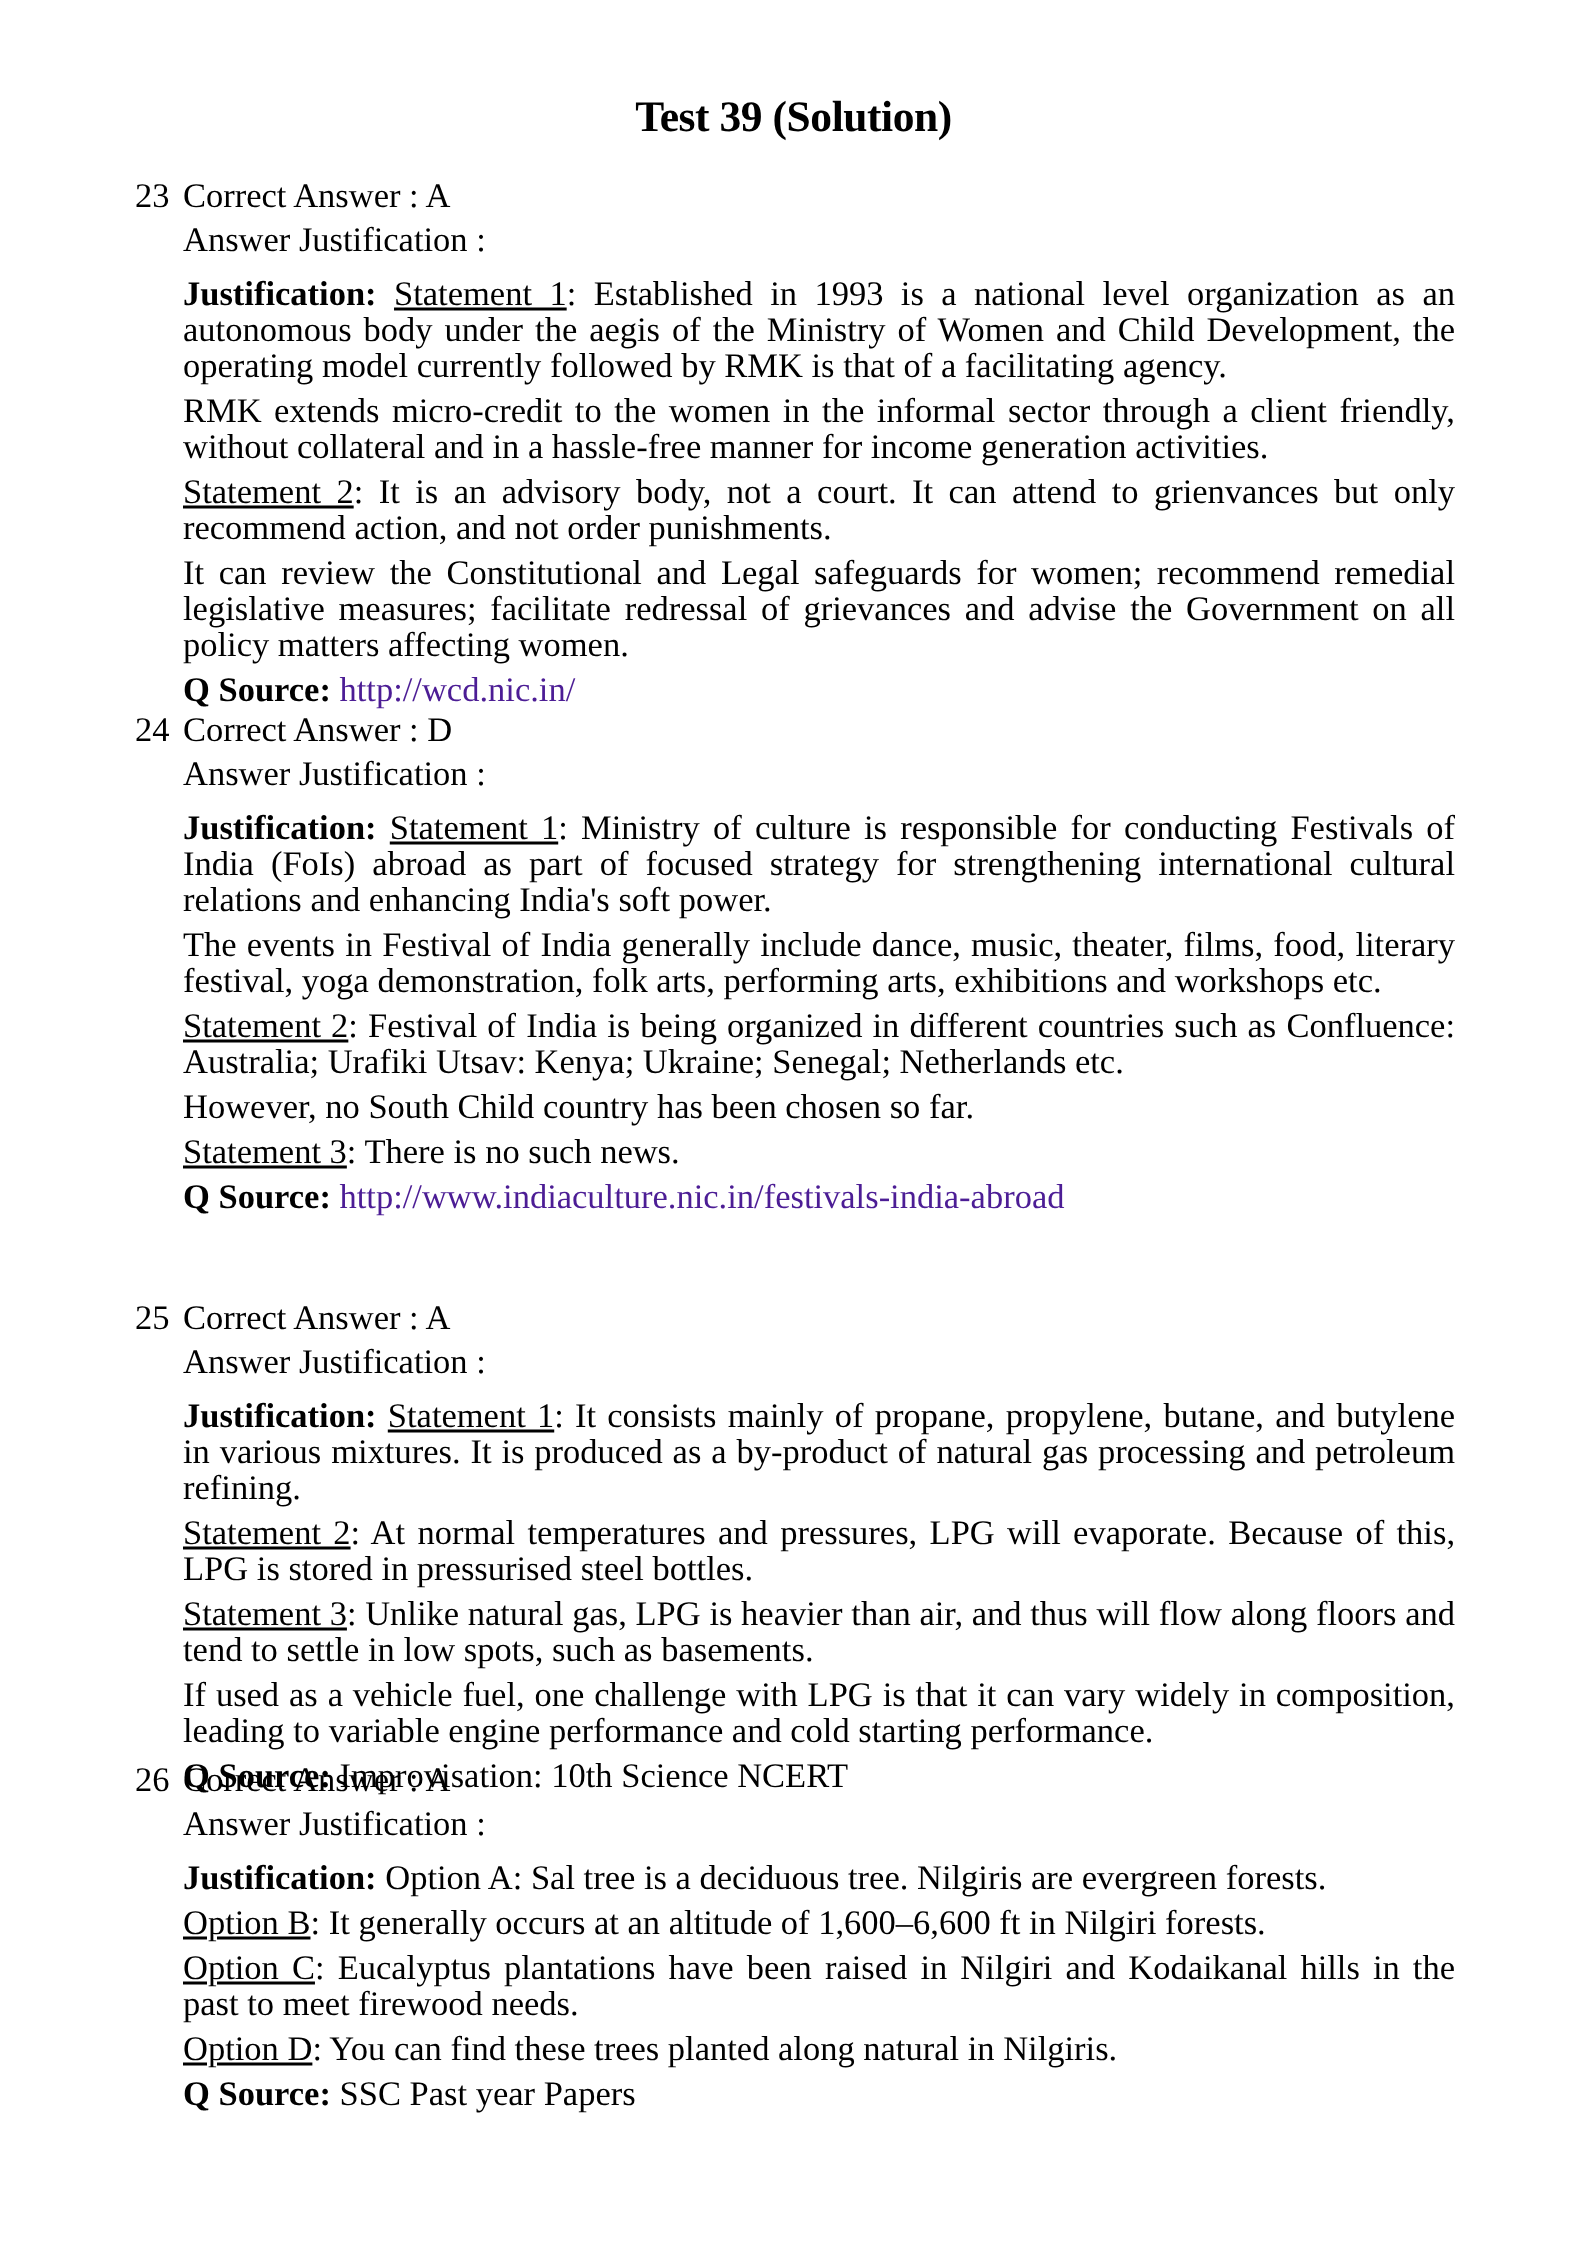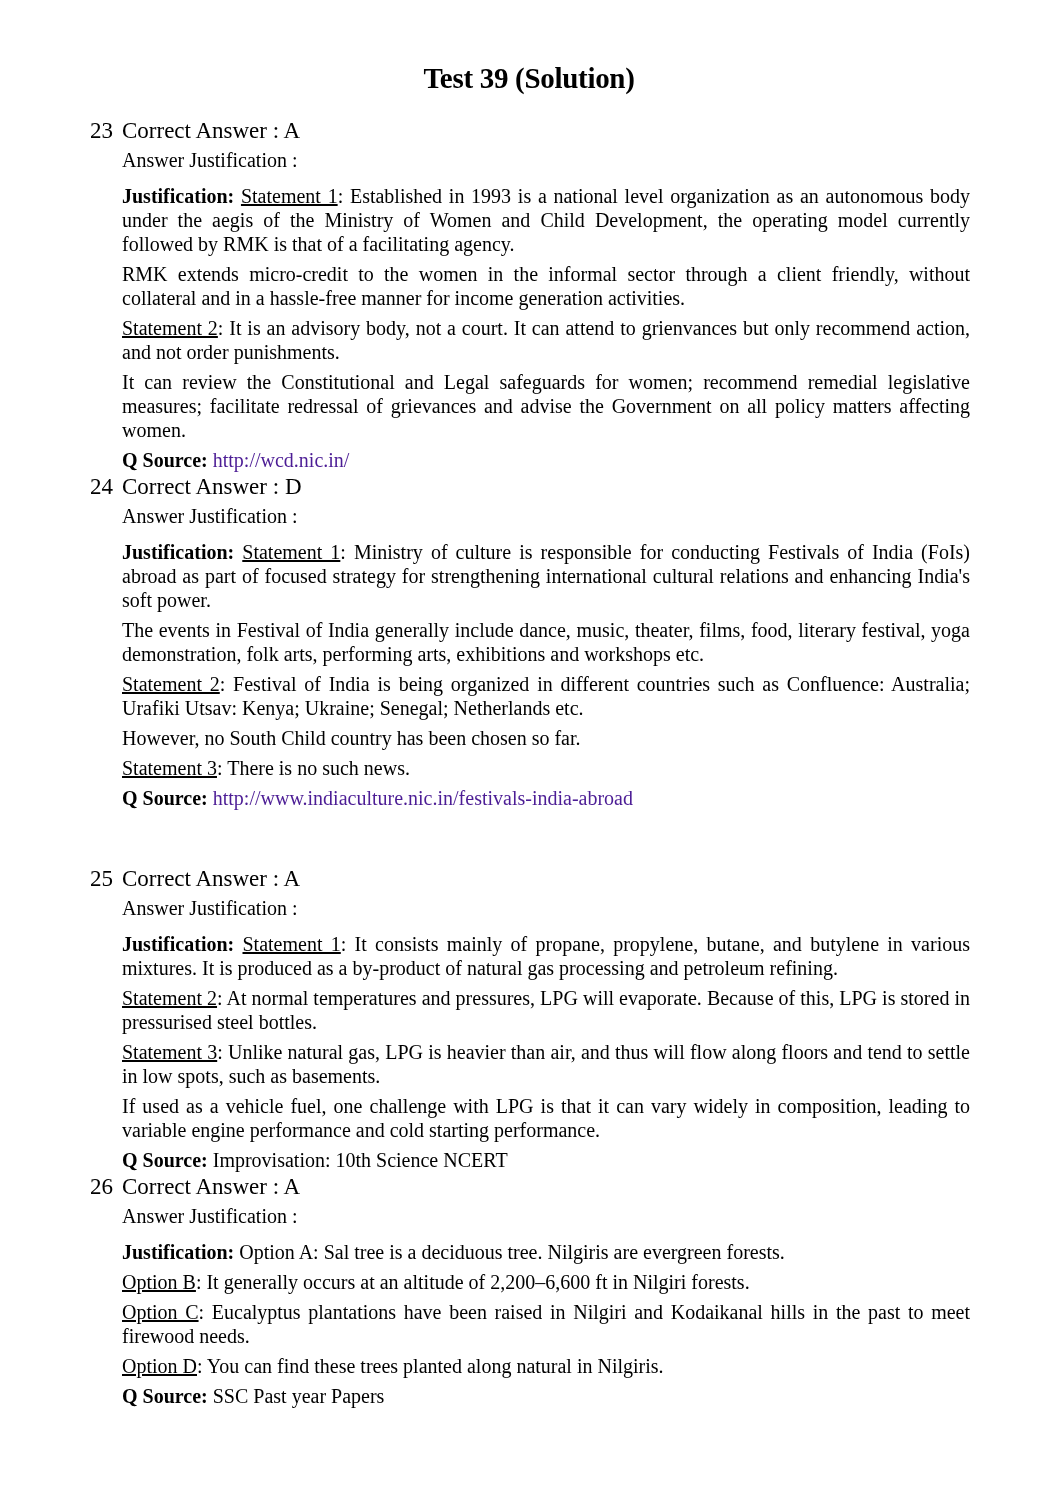--- a/index.html
+++ b/index.html
@@ -3,21 +3,21 @@
 <meta charset="utf-8">
 <style>
   html, body { margin: 0; padding: 0; background: #ffffff; }
   body { width: 1058px; height: 1497px; position: relative; overflow: hidden;
          font-family: "Liberation Serif", "DejaVu Serif", serif; color: #000; }
   .page-title { position: absolute; top: 62px; left: 0; width: 1058px; text-align: center;
                 font-weight: bold; font-size: 29px; letter-spacing: -0.3px; }
   .content { position: absolute; top: 118px; left: 90px; width: 880px; }
   .q-head { font-weight: normal; font-size: 23px; height: 30px; line-height: 26px; }
   .q-num { display: inline-block; width: 32px; }
-  .q-body { margin-left: 32px; font-size: 20px; line-height: 24px; }
+  .q-body { margin-left: 32px; font-size: 23px; line-height: 24px; }
   .q-body p { margin: 0 0 6px 0; text-align: justify; }
   .aj { height: 30px; line-height: 24px; }
   .u { text-decoration: underline; }
   .b { font-weight: bold; }
   .link { color: #4c1d95; text-decoration: none; cursor: pointer; }
   .q { margin-bottom: 6px; }
 </style>
 </head>
 <body>
 
@@ -68,20 +68,20 @@
     </div>
   </div>
 
   <div class="q">
     <div class="q-head">
       <span class="q-num">26</span><span>Correct Answer : A</span>
     </div>
     <div class="q-body">
       <p class="aj">Answer Justification :</p>
       <p><span class="b">Justification:</span><span> Option A: Sal tree is a deciduous tree. Nilgiris are evergreen forests.</span></p>
-      <p><span class="u">Option B</span><span>: It generally occurs at an altitude of 2,200–6,600 ft in Nilgiri forests.</span></p>
+      <p><span class="u">Option B</span><span>: It generally occurs at an altitude of 1,600–6,600 ft in Nilgiri forests.</span></p>
       <p><span class="u">Option C</span><span>: Eucalyptus plantations have been raised in Nilgiri and Kodaikanal hills in the past to meet firewood needs.</span></p>
       <p><span class="u">Option D</span><span>: You can find these trees planted along natural in Nilgiris.</span></p>
       <p><span class="b">Q Source:</span> <span>SSC Past year Papers</span></p>
     </div>
   </div>
 
 </div>
 
 </body></html>

